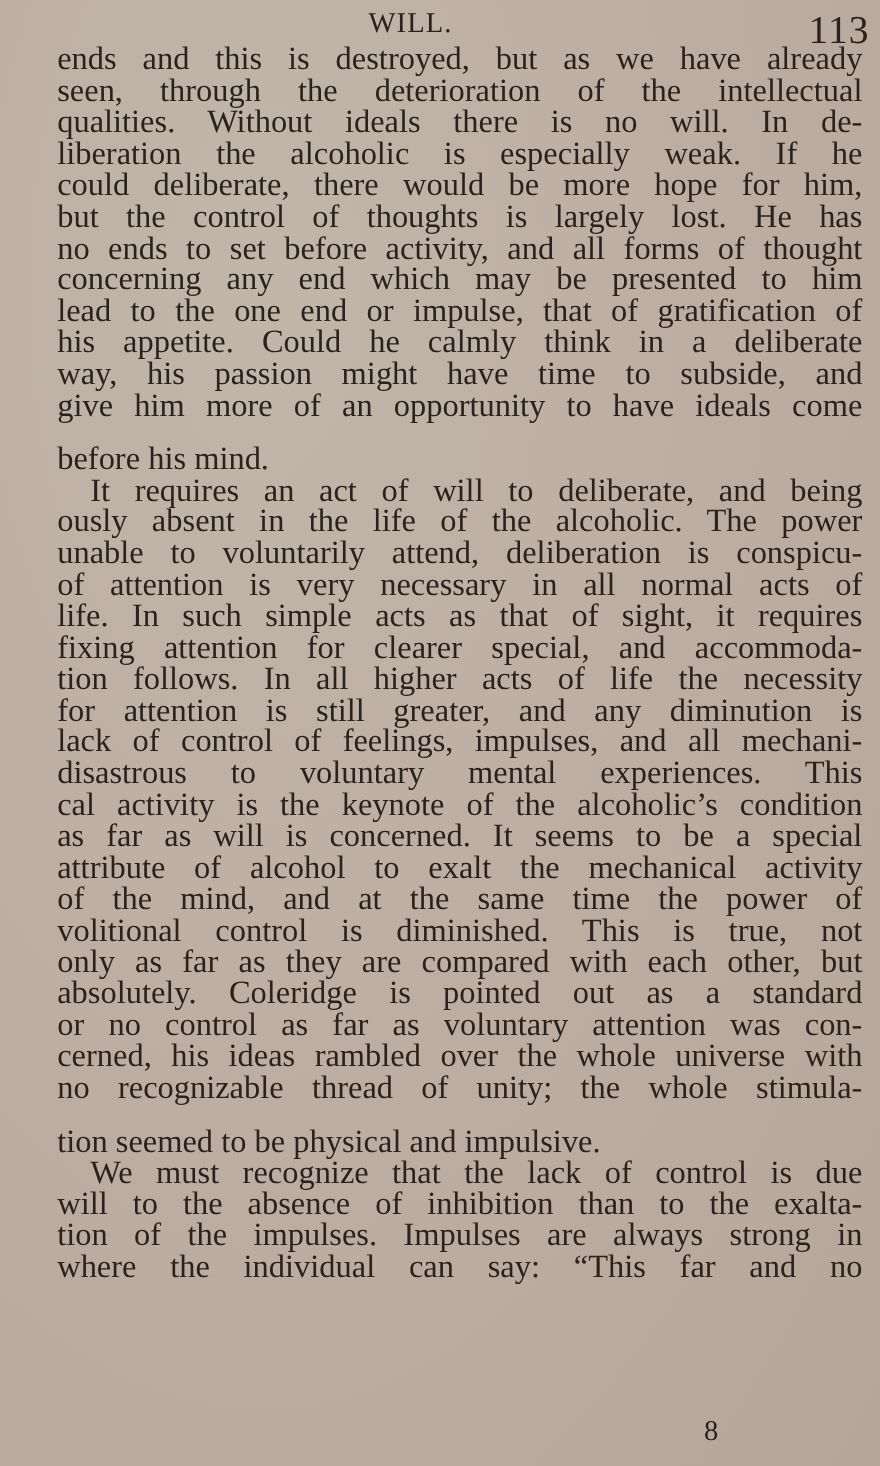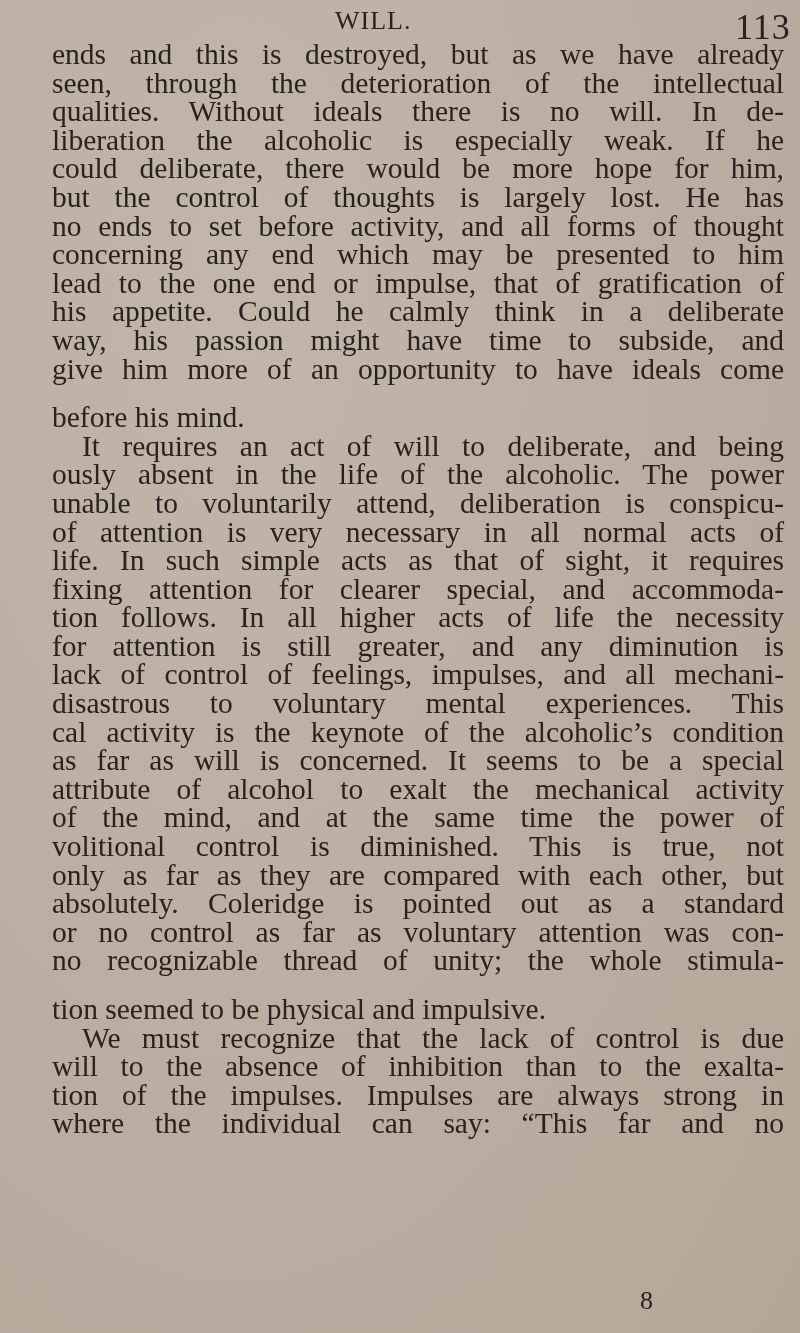--- a/index.html
+++ b/index.html
@@ -69,20 +69,21 @@
     <span class="line">lack of control of feelings, impulses, and all mechani-</span>
     <span class="line">disastrous to voluntary mental experiences. This</span>
     <span class="line">cal activity is the keynote of the alcoholic’s condition</span>
     <span class="line">as far as will is concerned. It seems to be a special</span>
     <span class="line">attribute of alcohol to exalt the mechanical activity</span>
     <span class="line">of the mind, and at the same time the power of</span>
     <span class="line">volitional control is diminished. This is true, not</span>
     <span class="line">only as far as they are compared with each other, but</span>
     <span class="line">absolutely. Coleridge is pointed out as a standard</span>
     <span class="line">or no control as far as voluntary attention was con-</span>
+    <span class="line">cerned, his ideas rambled over the whole universe with</span>
     <span class="line">no recognizable thread of unity; the whole stimula-</span>
     <span class="line last">tion seemed to be physical and impulsive.</span>
     <span class="line indent">We must recognize that the lack of control is due</span>
     <span class="line">will to the absence of inhibition than to the exalta-</span>
     <span class="line">tion of the impulses. Impulses are always strong in</span>
     <span class="line">where the individual can say: “This far and no</span>
   </div>
 
 <div class="signature">8</div>
 

